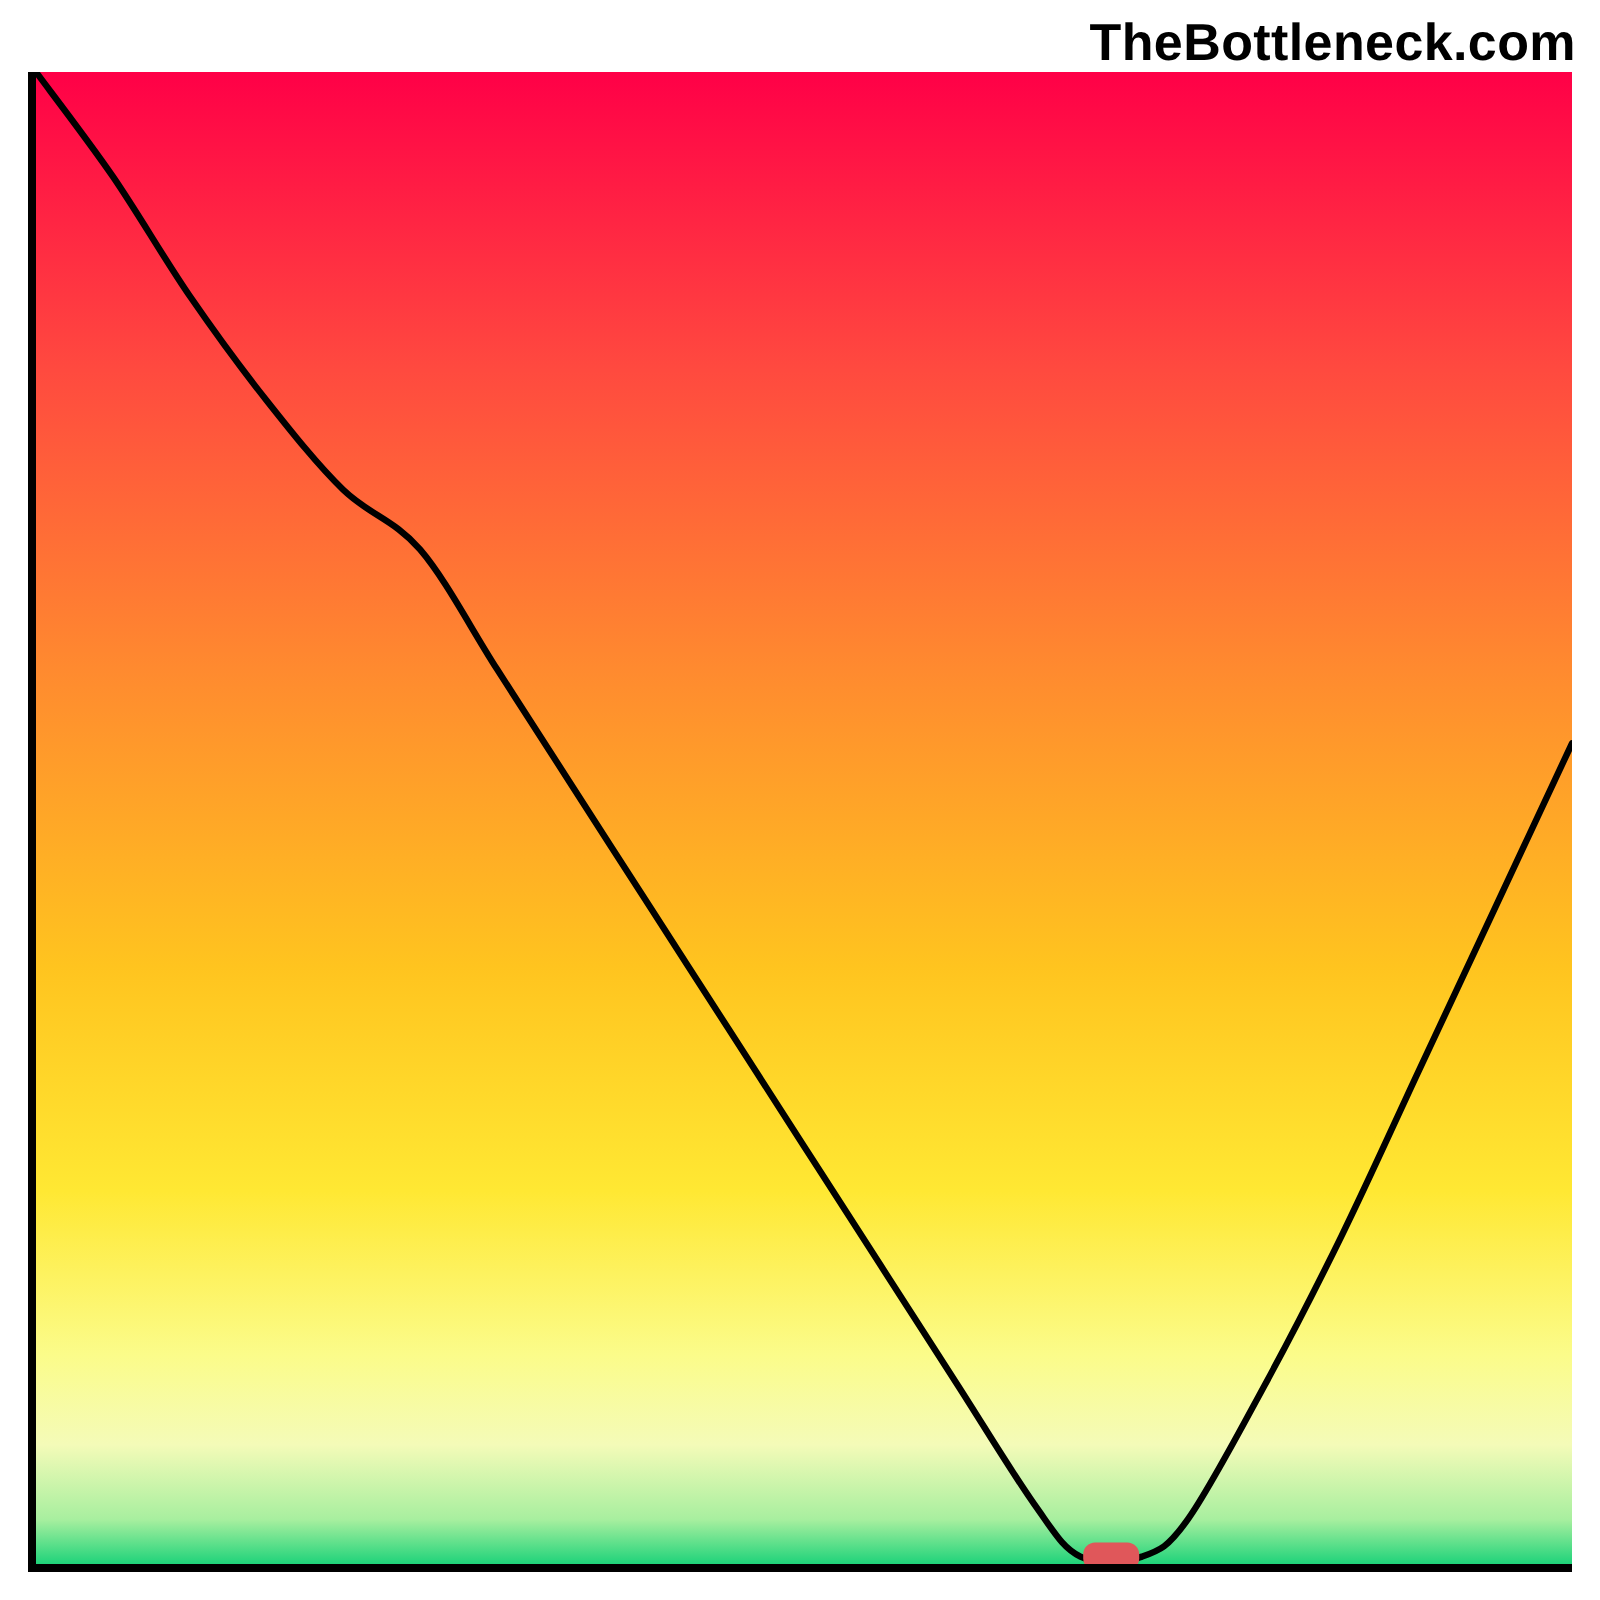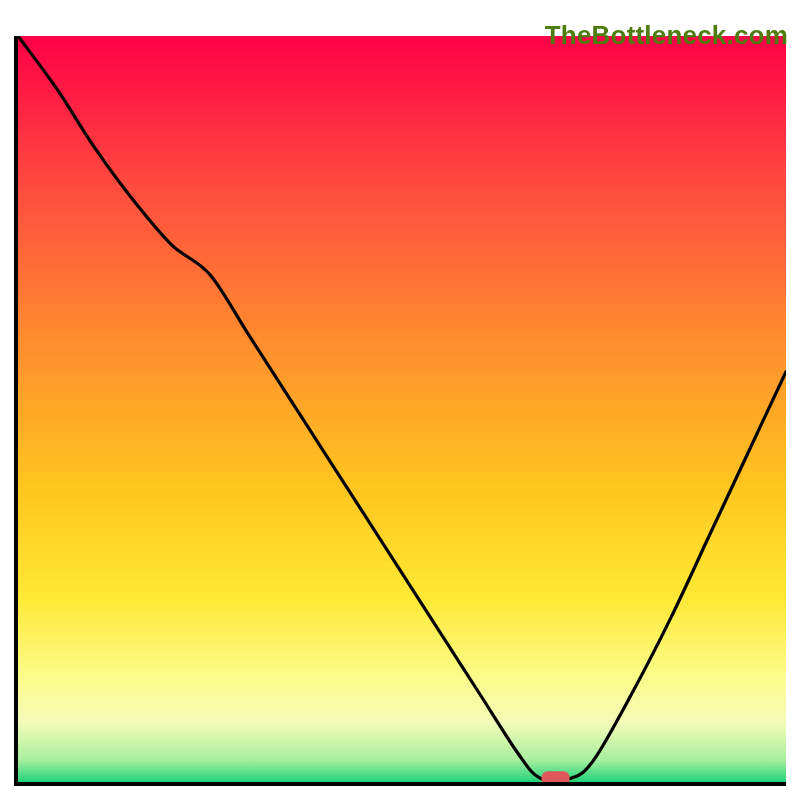--- a/index.html
+++ b/index.html
@@ -11,25 +11,25 @@
     background: #ffffff;
     font-family: Arial, Helvetica, sans-serif;
   }
   .container {
     position: relative;
     width: 800px;
     height: 800px;
   }
   .watermark {
     position: absolute;
-    top: 20px;
+    top: 6px;
     right: 12px;
     font-size: 26px;
     font-weight: 600;
-    color: #4d7c0f;
+    color: #000000;
     letter-spacing: 0.2px;
     z-index: 10;
   }
   .plot-frame {
     position: absolute;
     left: 14px;
     top: 36px;
     width: 772px;
     height: 750px;
     border-left: 4px solid #000;

